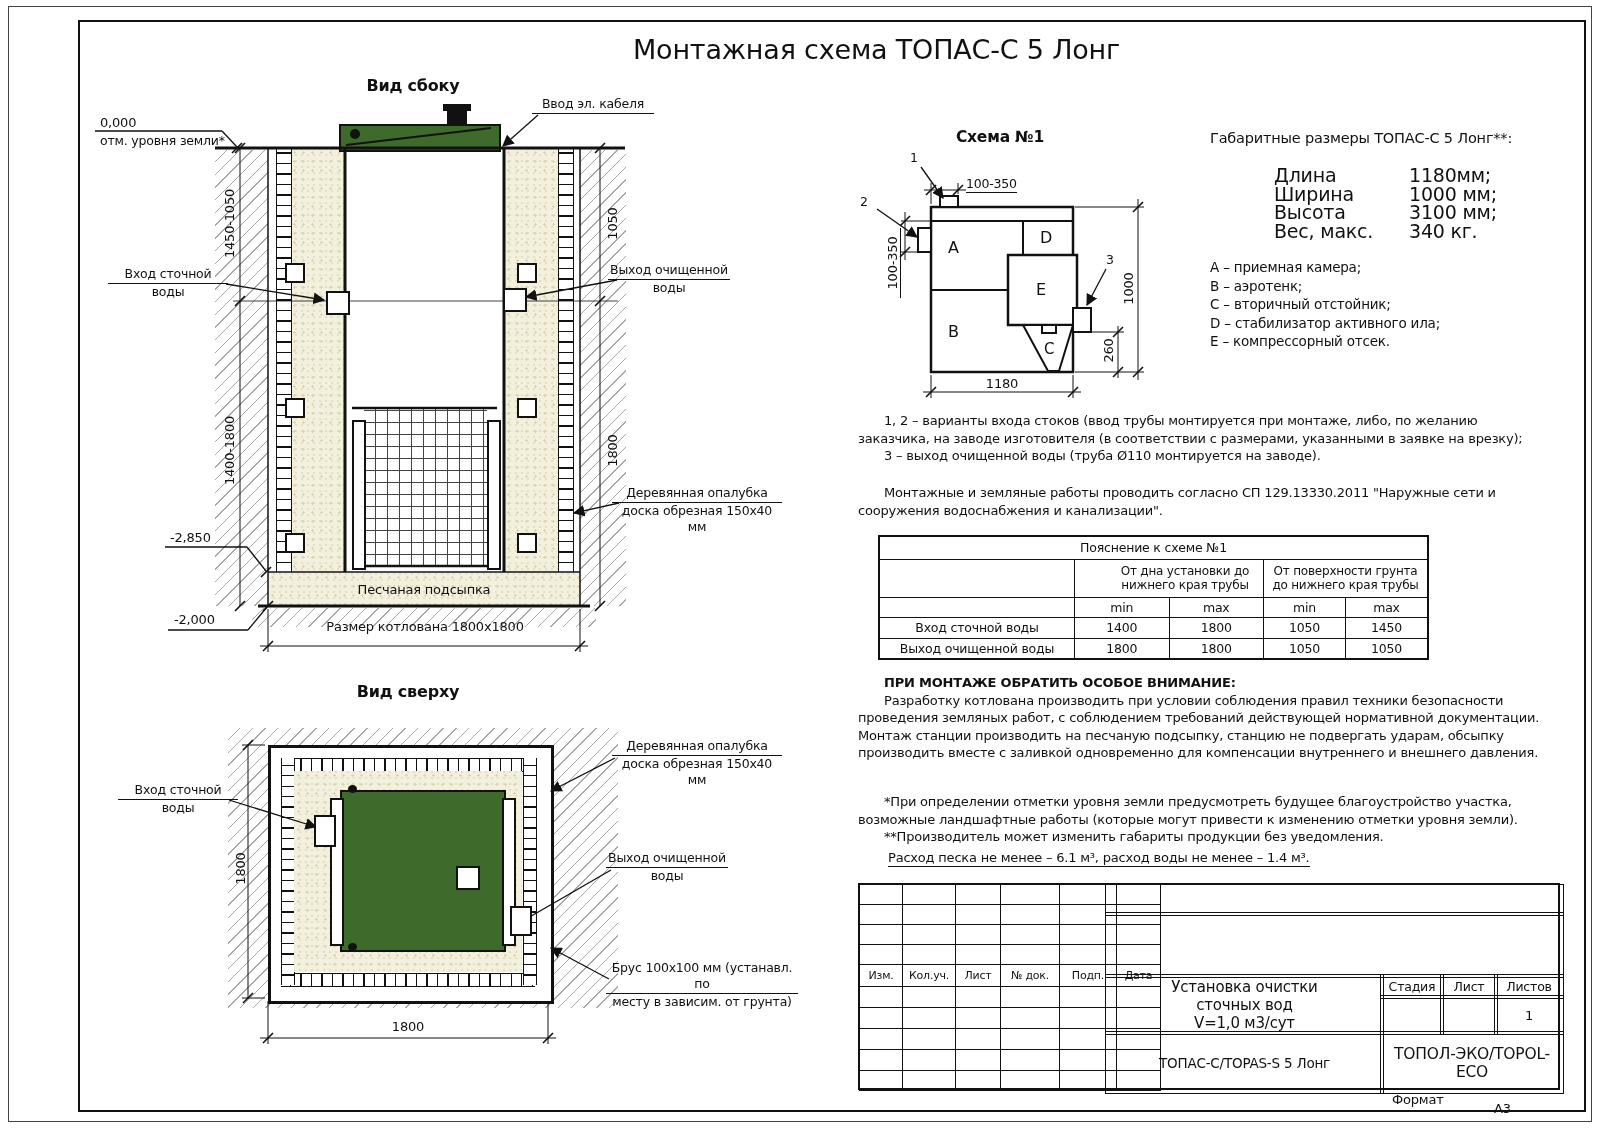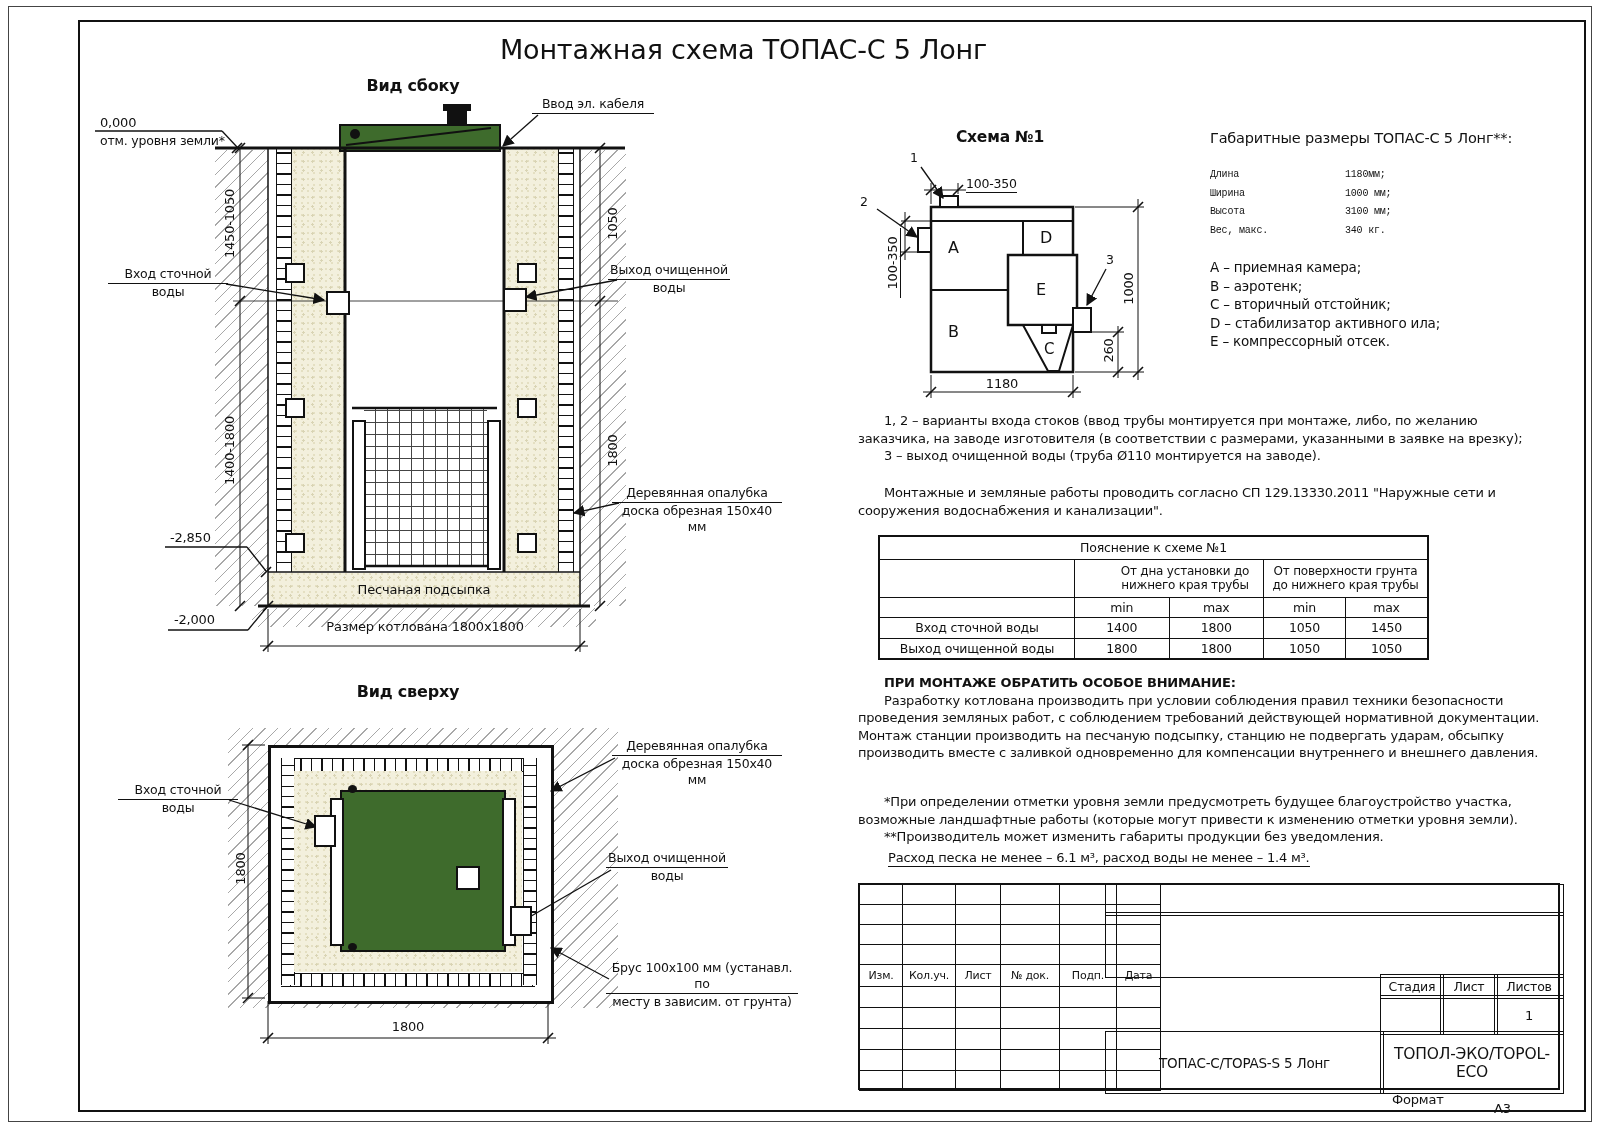--- a/index.html
+++ b/index.html
@@ -38,21 +38,21 @@
   table.tb td{border:1.8px solid #111;text-align:center;padding:4px;}
   .tbcell{border:1.8px solid #111;position:absolute;display:flex;align-items:center;justify-content:center;text-align:center;}
 </style>
 </head>
 <body>
 
 <div id="page">
   <div class="abs frame-outer"></div>
   <div class="abs frame-inner"></div>
 
-  <div class="abs z4" style="left:500px;top:34px;width:620px;text-align:left;font-size:27px;">Монтажная схема ТОПАС-С 5 Лонг</div>
+  <div class="abs z4" style="left:500px;top:34px;width:620px;text-align:right;font-size:27px;">Монтажная схема ТОПАС-С 5 Лонг</div>
 
   <div class="abs vtitle" style="left:333px;top:76px;width:160px;">Вид сбоку</div>
 
   <div class="abs hatch z1" style="left:215px;top:150px;width:53px;height:456px;"></div>
   <div class="abs hatch z1" style="left:580px;top:150px;width:46px;height:456px;"></div>
   <div class="abs hatch z1" style="left:252px;top:608px;width:344px;height:19px;"></div>
 
   <div class="abs sand z1" style="left:290px;top:148px;width:55px;height:424px;"></div>
   <div class="abs sand z1" style="left:504px;top:148px;width:54px;height:424px;"></div>
   <div class="abs sand z1" style="left:268px;top:573px;width:312px;height:32px;"></div>
@@ -158,21 +158,21 @@
   <div class="abs dimt" style="left:860px;top:194px;">2</div>
   <div class="abs dimt" style="left:1106px;top:252px;">3</div>
 
   <div class="abs dimt" style="left:966px;top:176px;border-bottom:1.3px solid #111;padding-bottom:1px;">100-350</div>
   <div class="abs vtext" style="left:858px;top:255px;width:70px;border-bottom:1.3px solid #111;">100-350</div>
   <div class="abs txt z4" style="left:962px;top:375px;width:80px;text-align:center;">1180</div>
   <div class="abs vtext" style="left:1098px;top:281px;width:60px;">1000</div>
   <div class="abs vtext" style="left:1078px;top:343px;width:60px;">260</div>
 
   <div class="abs txt z4" style="left:1210px;top:130px;font-size:14.5px;">Габаритные размеры ТОПАС-С 5 Лонг**:</div>
-  <div class="abs z4" style="left:1210px;top:166px;font-size:10px;line-height:18.5px;font-family:Liberation Mono, monospace;">
+  <div class="abs z4" style="left:1274px;top:166px;font-size:19px;line-height:18.5px;">
     <div><span style="display:inline-block;width:135px;">Длина</span><span>1180мм;</span></div>
     <div><span style="display:inline-block;width:135px;">Ширина</span><span>1000 мм;</span></div>
     <div><span style="display:inline-block;width:135px;">Высота</span><span>3100 мм;</span></div>
     <div><span style="display:inline-block;width:135px;">Вес, макс.</span><span>340 кг.</span></div>
   </div>
   <div class="abs z4" style="left:1210px;top:258px;font-size:13.5px;line-height:18.5px;">
     <div>A – приемная камера;</div>
     <div>B – аэротенк;</div>
     <div>C – вторичный отстойник;</div>
     <div>D – стабилизатор активного ила;</div>
@@ -314,20 +314,25 @@
             <td></td>
             <td></td>
             <td></td>
             <td></td>
           </tr>
     </tbody>
       </table>
 
     <div class="tbcell" style="left:245px;top:-1px;width:457px;height:30px;"></div>
     <div class="tbcell" style="left:245px;top:27px;width:457px;height:64px;"></div>
+    <div class="tbcell" style="left:245px;top:89px;width:277px;height:59px;font-size:15px;line-height:18px;">
+      <span class="pre">Установка очистки
+сточных вод
+V=1,0 м3/сут</span>
+    </div>
     <div class="tbcell" style="left:520px;top:89px;width:62px;height:23px;font-size:12.5px;">Стадия</div>
     <div class="tbcell" style="left:580px;top:89px;width:56px;height:23px;font-size:12.5px;">Лист</div>
     <div class="tbcell" style="left:634px;top:89px;width:68px;height:23px;font-size:12.5px;">Листов</div>
     <div class="tbcell" style="left:520px;top:110px;width:62px;height:38px;"></div>
     <div class="tbcell" style="left:580px;top:110px;width:56px;height:38px;"></div>
     <div class="tbcell" style="left:634px;top:110px;width:68px;height:38px;font-size:13px;">1</div>
     <div class="tbcell" style="left:245px;top:146px;width:277px;height:61px;font-size:13.5px;">ТОПАС-С/TOPAS-S 5 Лонг</div>
     <div class="tbcell" style="left:520px;top:146px;width:182px;height:61px;font-size:15.5px;">ТОПОЛ-ЭКО/TOPOL-ECO</div>
   </div>
   <div class="abs z4" style="left:1392px;top:1092px;font-size:13px;">Формат</div>

